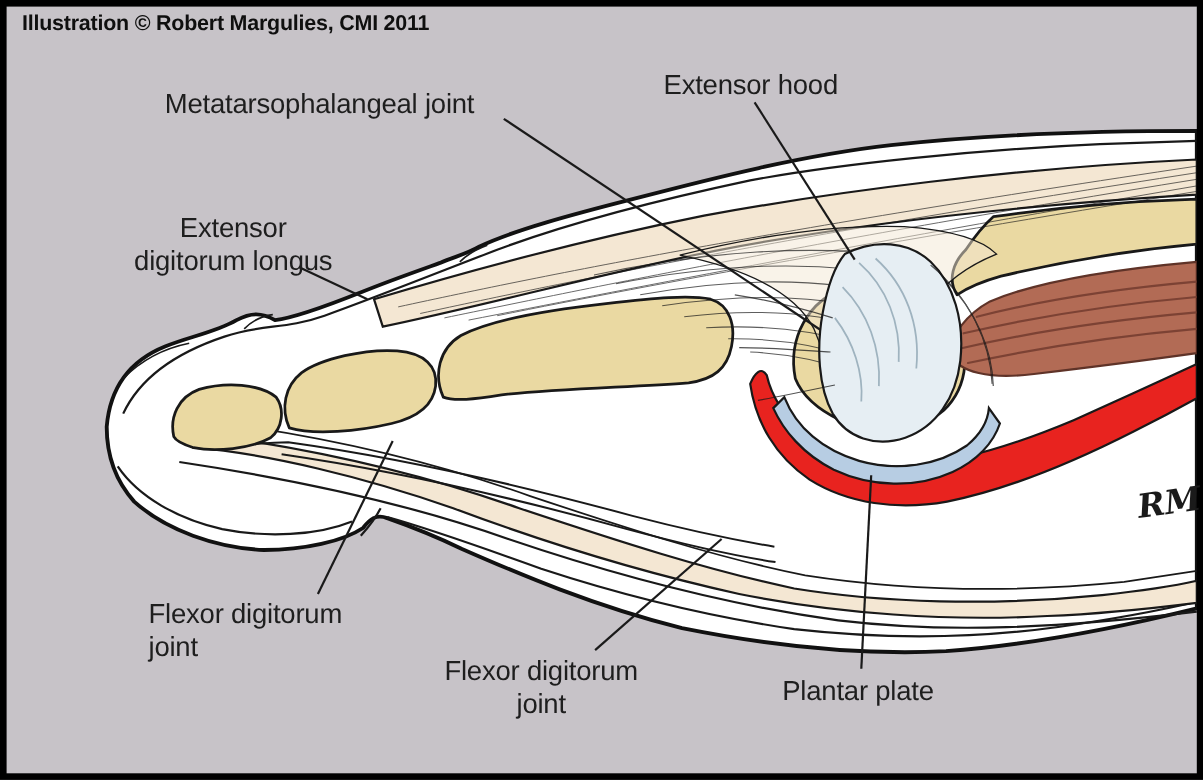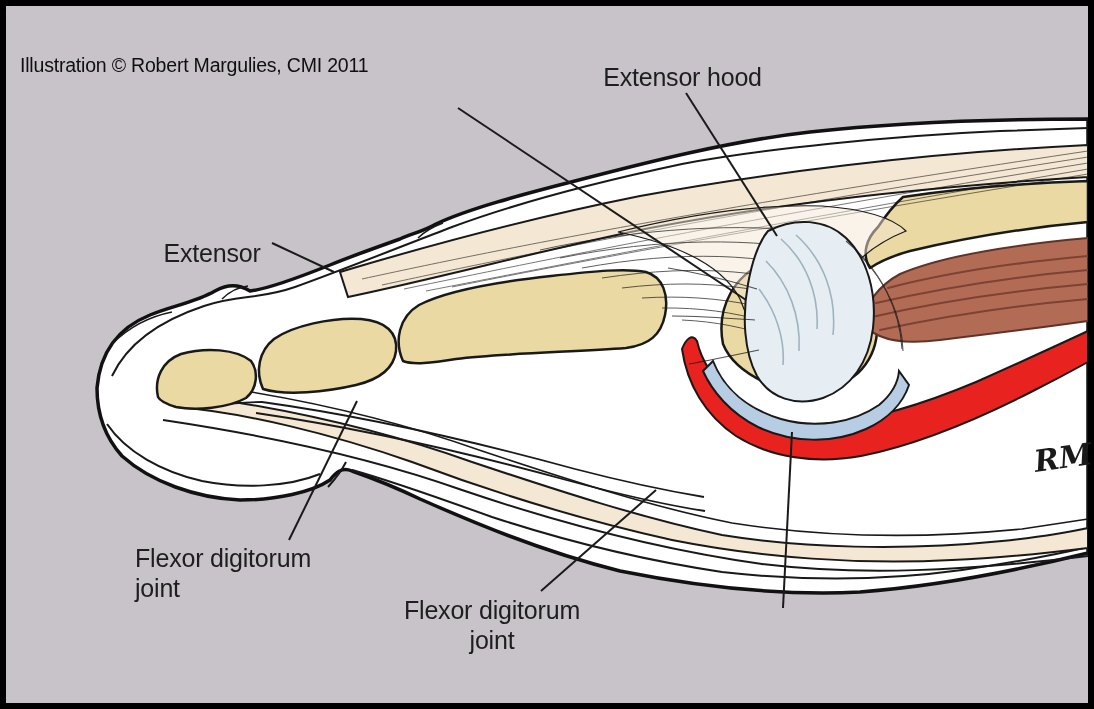--- a/index.html
+++ b/index.html
@@ -19,24 +19,23 @@
     line-height: 1.2;
     letter-spacing: -0.2px;
     white-space: nowrap;
   }
   .center { text-align: center; }
   .credit {
     position: absolute;
     left: 20px;
     top: 10px;
     font-size: 19.5px;
-    font-weight: normal;
+    font-weight: bold;
     color: #0f0f0f;
     letter-spacing: -0.2px;
-    margin-top: 44px;
   }
   .signature {
     position: absolute;
     left: 1034px;
     top: 440px;
     font-family: "DejaVu Serif", serif;
     font-style: italic;
     font-weight: bold;
     font-size: 30px;
     color: #1a1a1a;
@@ -181,33 +180,36 @@
       <line x1="289" y1="540" x2="357" y2="401"></line>
       <line x1="541" y1="591" x2="656" y2="490"></line>
       <line x1="783" y1="608" x2="792" y2="432"></line>
     </g>
 
     <rect x="3" y="3" width="1088" height="703" fill="none" stroke="#000000" stroke-width="6"></rect>
   </svg>
 
   <div class="credit">Illustration © Robert Margulies, CMI 2011</div>
 
+  <div class="label center" style="left:118px; top:80px; width:345px;">Metatarsophalangeal joint</div>
 
   <div class="label center" style="left:575px; top:62px; width:215px;">Extensor hood</div>
 
-  <div class="label center" style="left:98px; top:192px; width:228px;margin-top:46px;">
+  <div class="label center" style="left:98px; top:192px; width:228px;">
     <span>Extensor</span><br>
+    <span>digitorum longus</span>
   </div>
 
   <div class="label" style="left:135px; top:543px; width:240px;">
     <span>Flexor digitorum</span><br>
     <span>joint</span>
   </div>
 
   <div class="label center" style="left:378px; top:595px; width:228px;">
     <span>Flexor digitorum</span><br>
     <span>joint</span>
   </div>
 
+  <div class="label center" style="left:690px; top:613px; width:180px;">Plantar plate</div>
 
   <div class="signature">RM</div>
 
 </div>
 
 </body></html>

